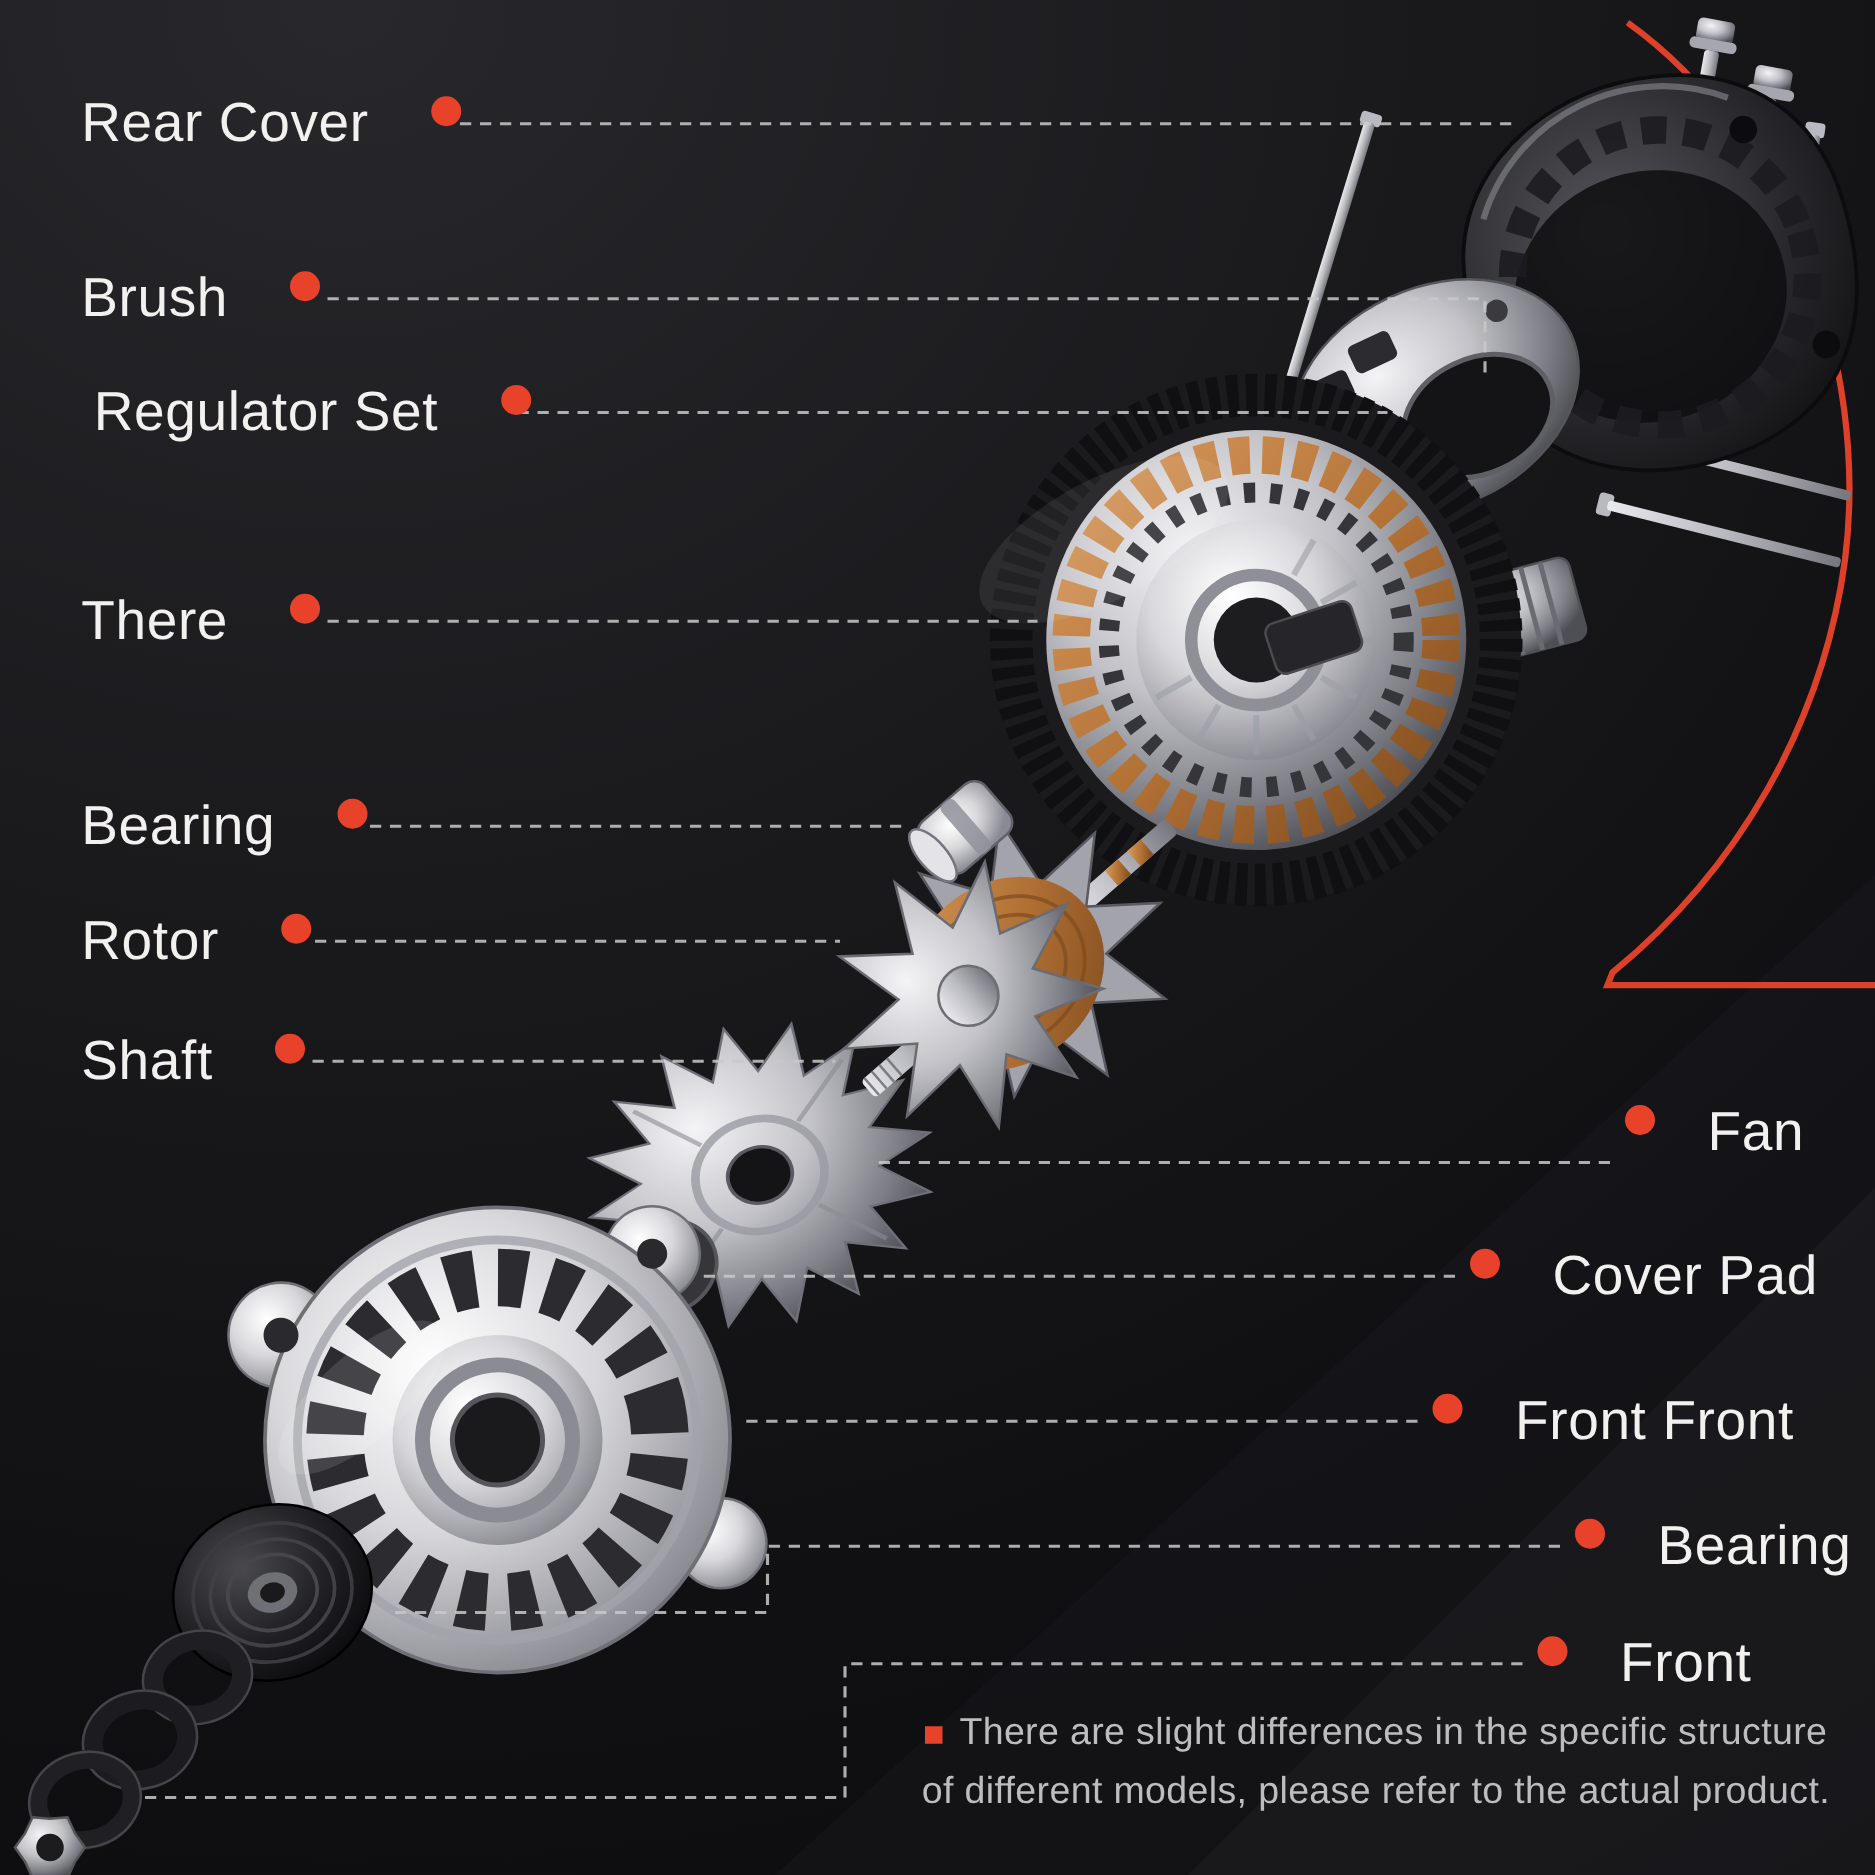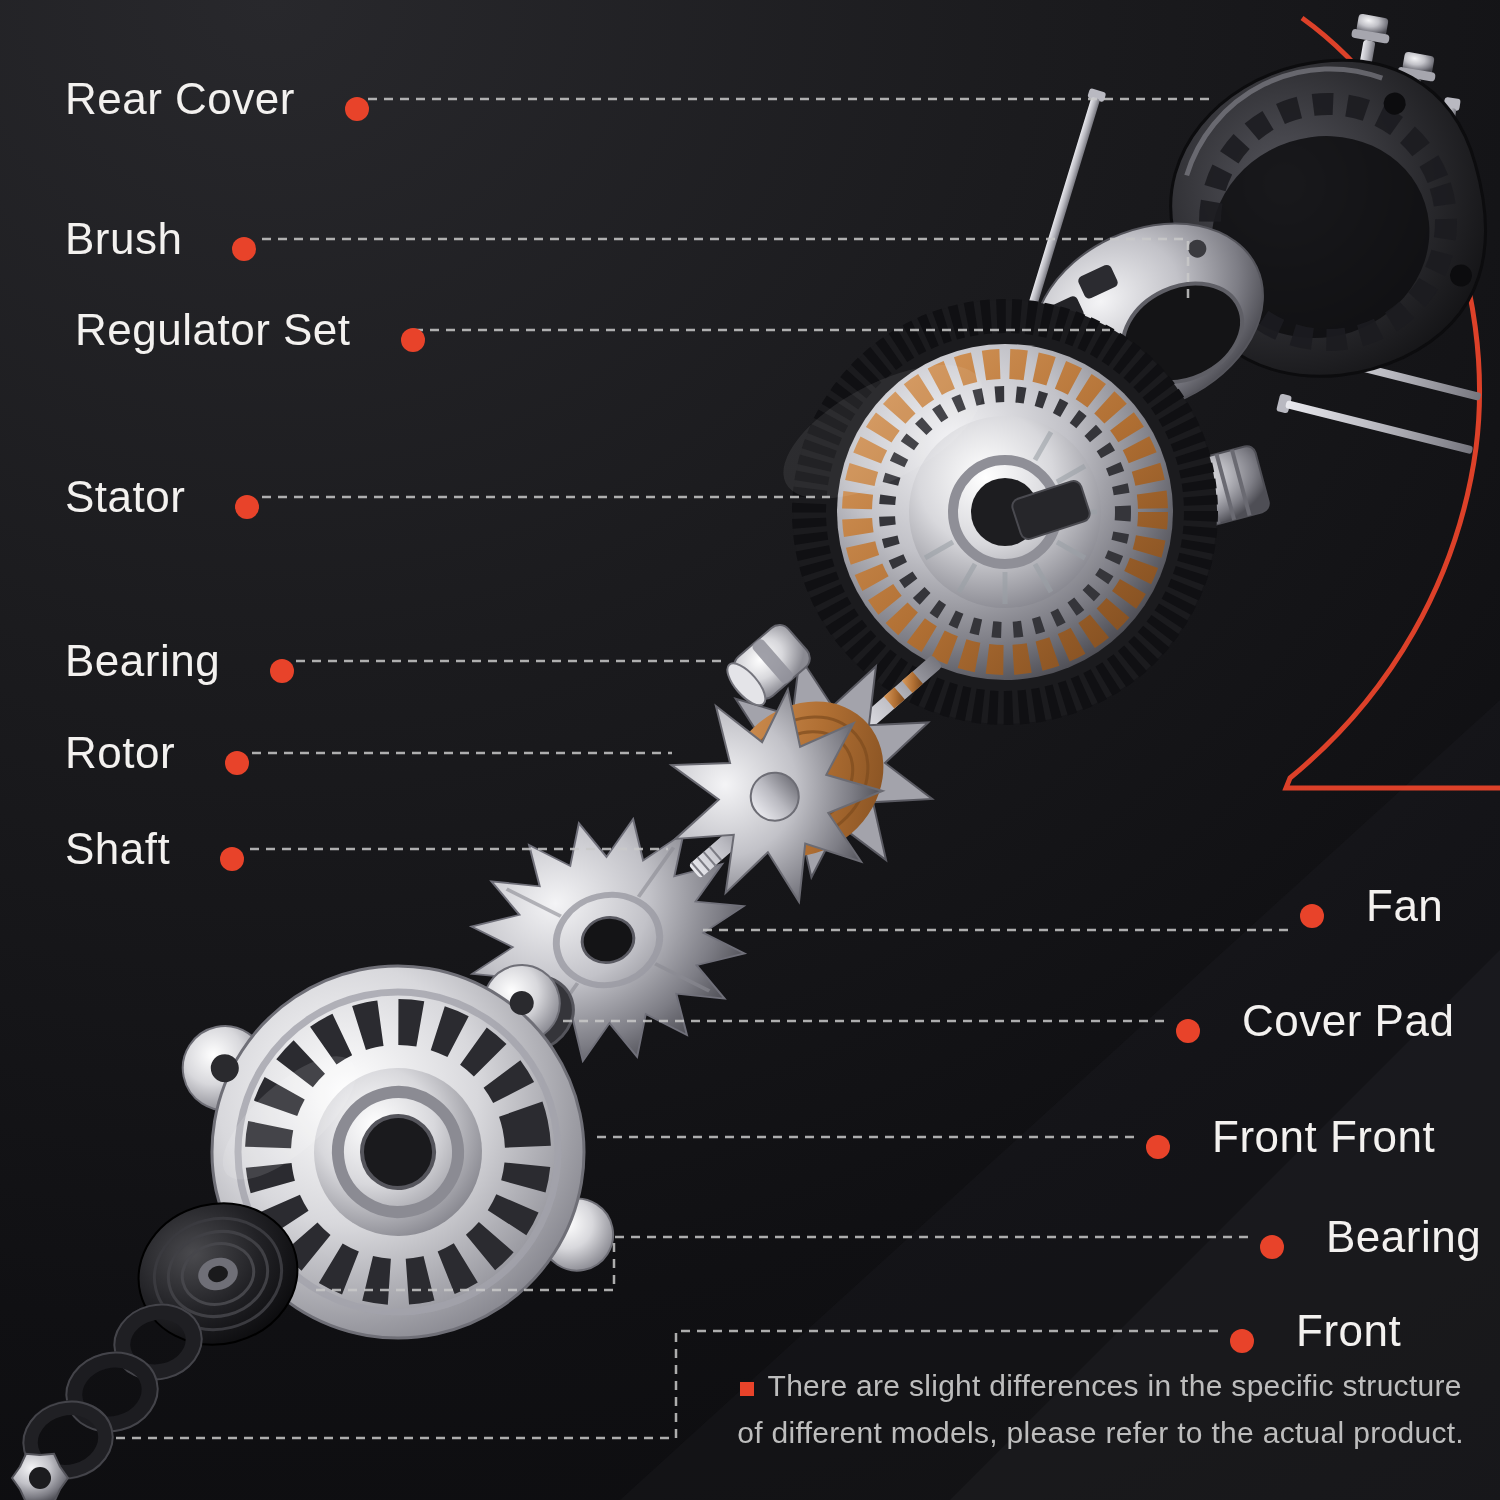--- a/index.html
+++ b/index.html
@@ -4,21 +4,21 @@
 <style>
   * { margin:0; padding:0; box-sizing:border-box; }
   html,body { width:1500px; height:1500px; }
   body {
     position:relative; overflow:hidden;
     background: radial-gradient(150% 130% at 18% 0%, #28282c 0%, #1b1b1e 34%, #101013 68%, #0a0a0c 100%);
     font-family:"Liberation Sans", sans-serif;
   }
   .stage { position:absolute; inset:0; width:1500px; height:1500px; }
   .label {
-    position:absolute; display:flex; align-items:flex-end;
+    position:absolute; display:flex; align-items:flex-start;
     color:var(--label-text,#f3f1ef); font-size:44px; font-weight:400;
     letter-spacing:.5px; line-height:1; white-space:nowrap;
   }
   .label .dot {
     width:24px; height:24px; border-radius:50%;
     background:var(--accent,#e8432a); flex:0 0 auto;
   }
   .label.left .dot { margin-left:50px; }
   .label.right .dot { margin-right:42px; }
   .disclaimer {
@@ -292,21 +292,21 @@
 </div>
 <div class="label left" style="left:65px; top:217px">
   <span>Brush</span>
   <span class="dot"></span>
 </div>
 <div class="label left" style="left:75px; top:308px">
   <span>Regulator Set</span>
   <span class="dot"></span>
 </div>
 <div class="label left" style="left:65px; top:475px">
-  <span>Stator</span>
+  <span>There</span>
   <span class="dot"></span>
 </div>
 <div class="label left" style="left:65px; top:639px">
   <span>Bearing</span>
   <span class="dot"></span>
 </div>
 <div class="label left" style="left:65px; top:731px">
   <span>Rotor</span>
   <span class="dot"></span>
 </div>

